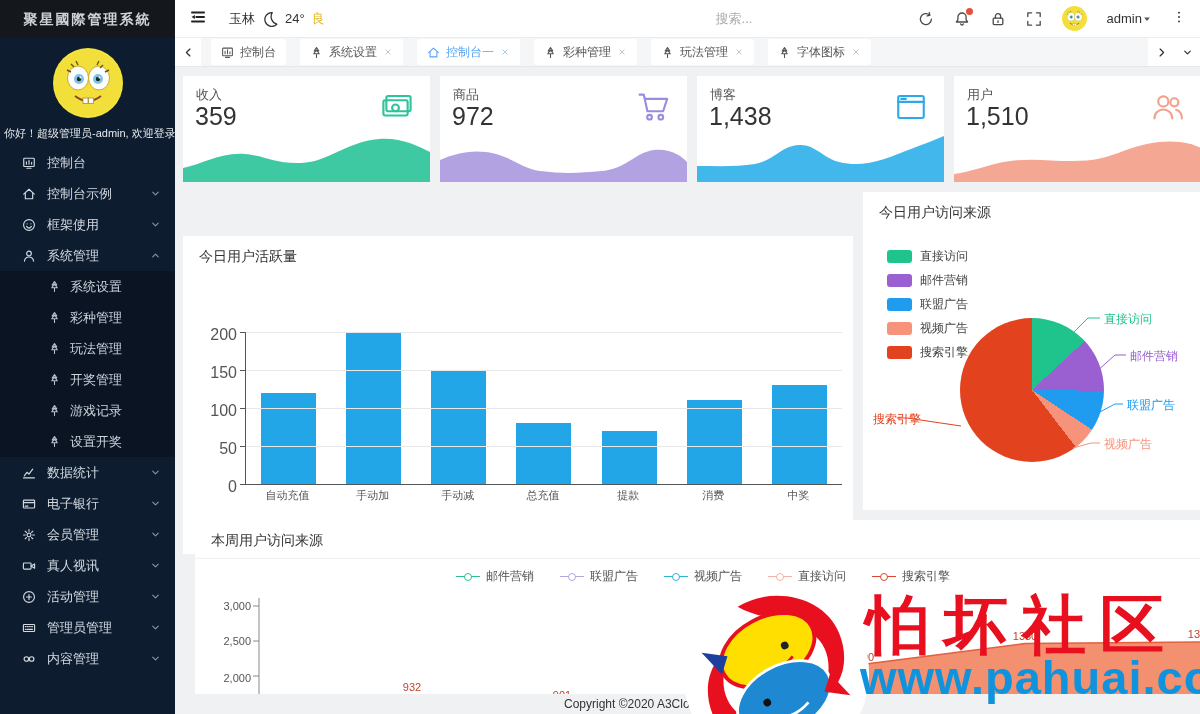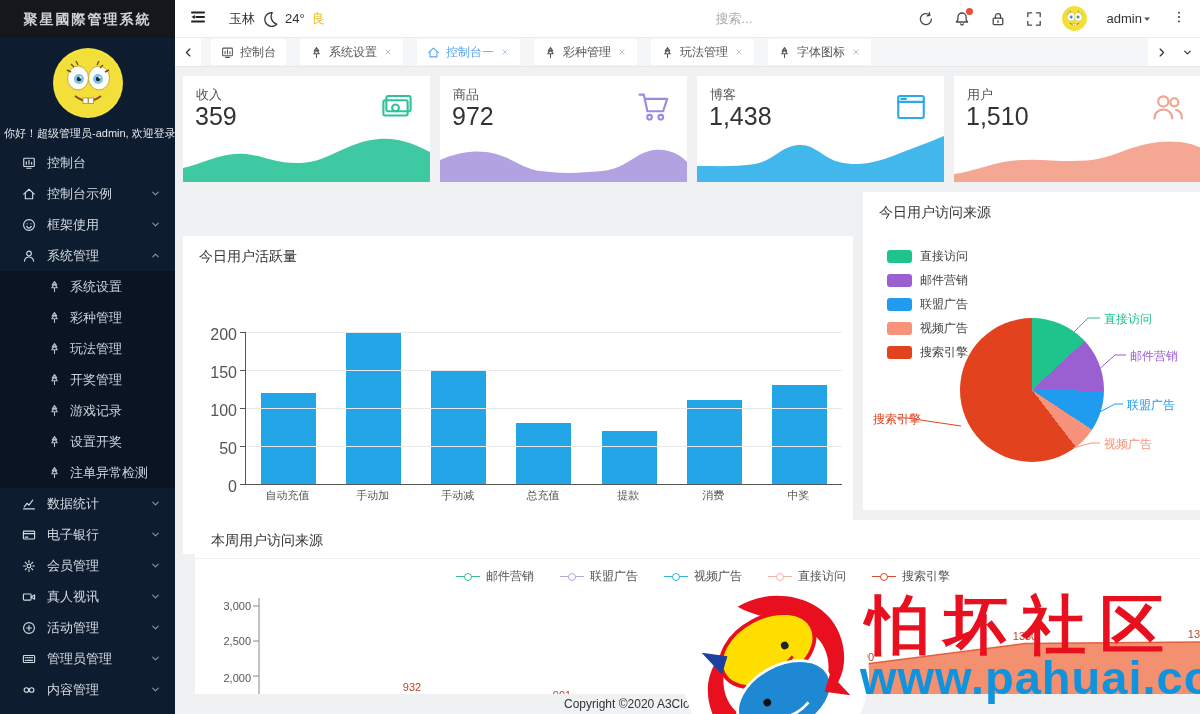--- a/index.html
+++ b/index.html
@@ -305,26 +305,20 @@
               <use href="#ico-tree"></use>
             </svg>
             <span>游戏记录</span>
           </div>
           <div class="s-item">
             <svg class="ic">
               <use href="#ico-tree"></use>
             </svg>
             <span>设置开奖</span>
           </div>
-          <div class="s-item">
-            <svg class="ic">
-              <use href="#ico-tree"></use>
-            </svg>
-            <span>注单异常检测</span>
-          </div>
         </div>
         <div class="m-item">
           <svg class="ic" style="width:14px;height:14px">
             <use href="#ico-chart"></use>
           </svg>
           <span class="ml">数据统计</span>
           <svg class="ic mc">
             <use href="#ico-chev-down"></use>
           </svg>
         </div>

